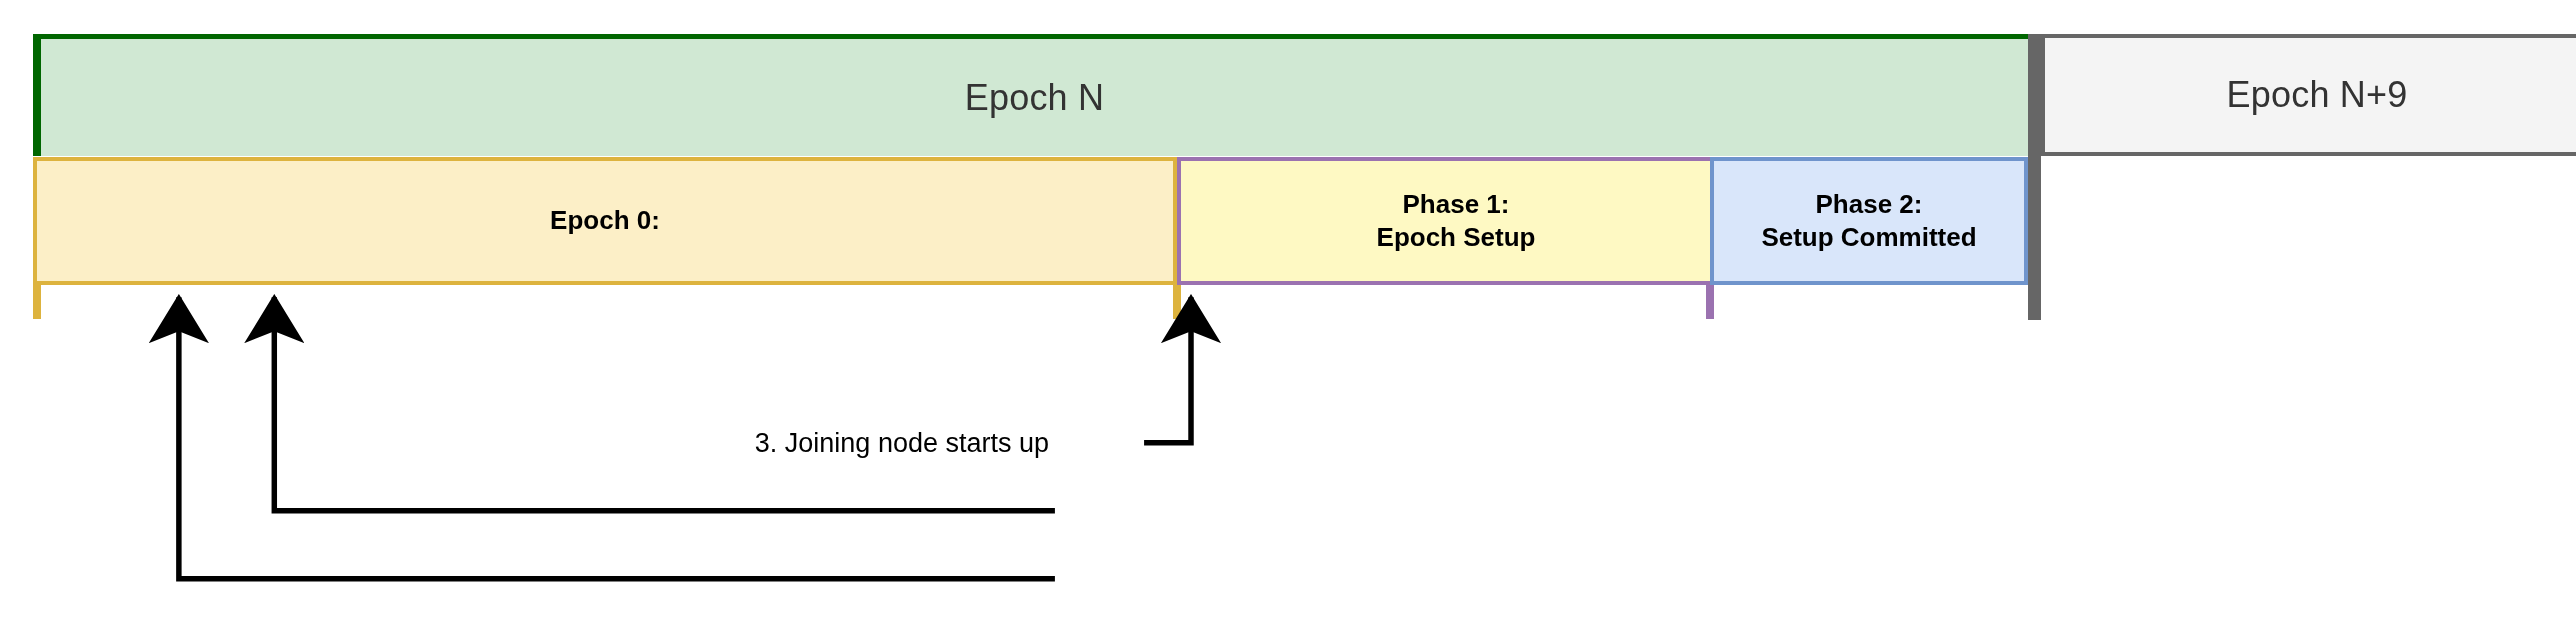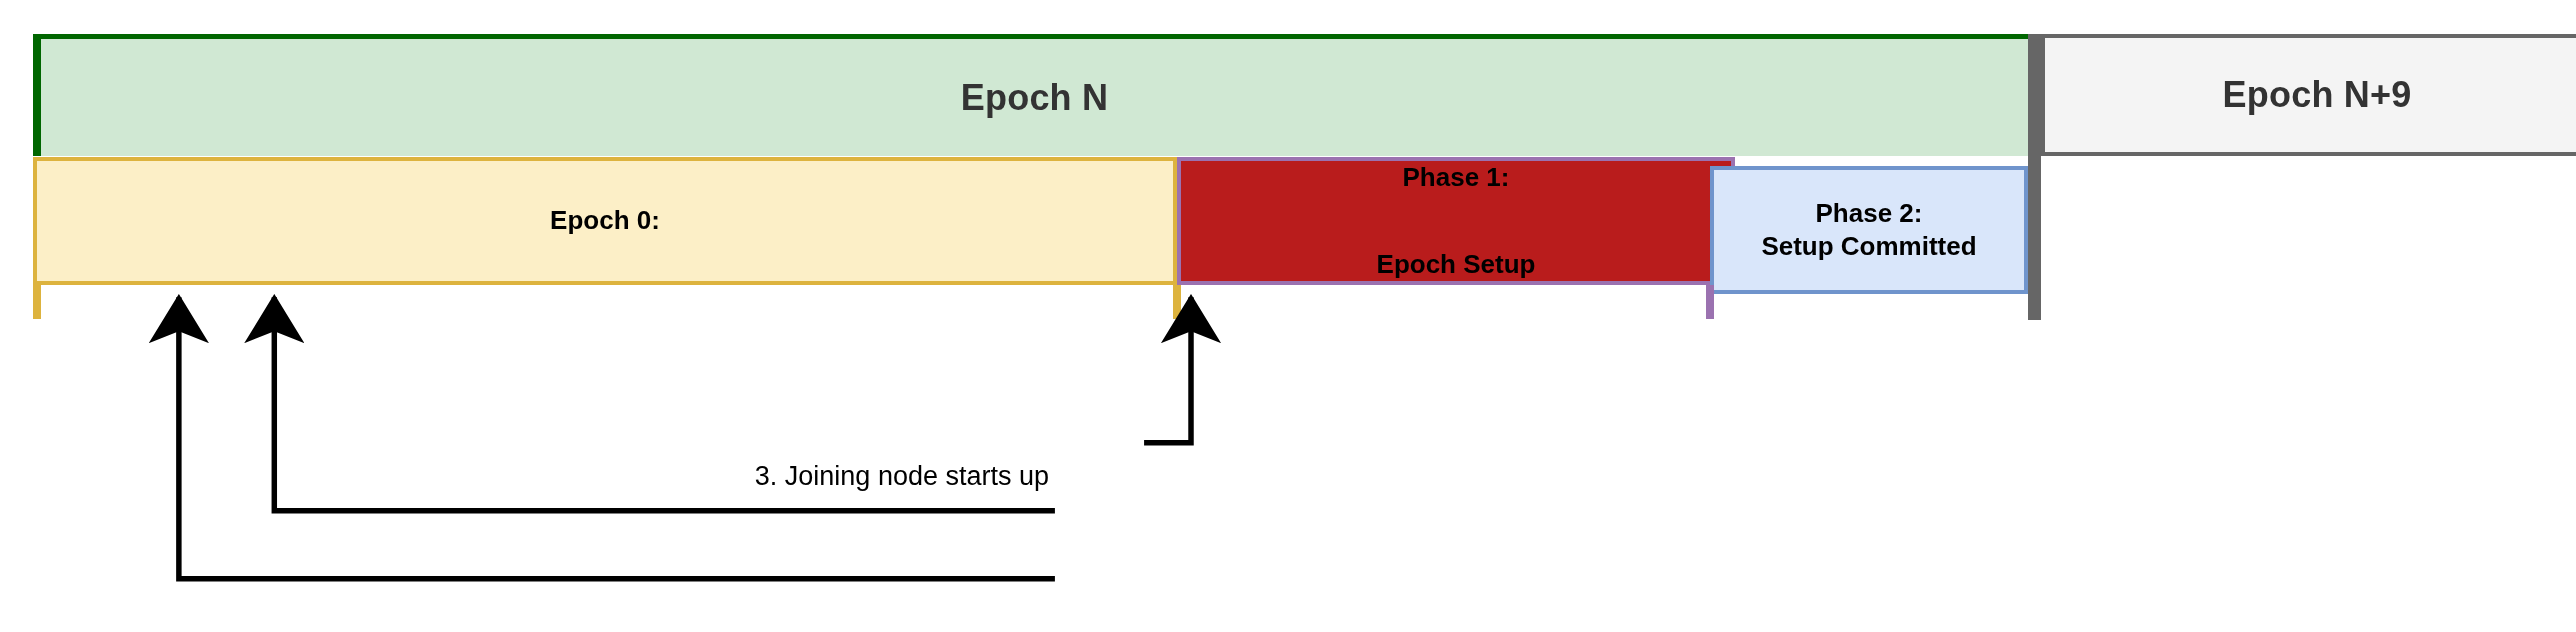--- a/index.html
+++ b/index.html
@@ -20,21 +20,21 @@
     background: #ffffff;
   }
 
   
   .epoch-box {
     position: absolute;
     box-sizing: border-box;
     display: flex;
     align-items: center;
     justify-content: center;
-    font-weight: bold;
+    font-weight: normal;
     font-size: 36px;
     color: #333333;
     letter-spacing: 0.2px;
   }
   #epoch-n {
     left: 33px;
     top: 34px;
     width: 1995px;
     height: 122px;
     background: #d0e8d3;
@@ -73,33 +73,31 @@
     width: 1144px;
     height: 128px;
     background: #fcefc7;
     border: 4.7px solid #ddb33e;
   }
   #phase-1 {
     left: 1177px;
     top: 157px;
     width: 558px;
     height: 128px;
-    background: #b91c1c;
+    background: #fef9c3;
     border: 4.7px solid #9b72b0;
-    justify-content: space-between;
   }
   #phase-2 {
     left: 1710px;
     top: 157px;
     width: 318px;
     height: 128px;
     background: #d9e6fa;
     border: 4.7px solid #6f94cc;
     overflow: visible;
-    margin-top: 9px;
   }
   #phase-2 .phase-line-2 {
     position: relative;
     z-index: 1;
   }
 
   
   .tick {
     position: absolute;
     width: 7.8px;
@@ -130,21 +128,20 @@
   }
 
   
   .annotation-label {
     position: absolute;
     font-size: 27px;
     color: #000000;
     white-space: nowrap;
     text-align: center;
     transform: translateY(-50%);
-    margin-top: 33px;
   }
   #label-3 { right: 1527px; top: 443px; }
   #label-2 { right: 1527px; top: 511px; }
   #label-1 { right: 1527px; top: 579px; }
 </style>
 </head>
 <body>
 
 <div id="canvas">
 

